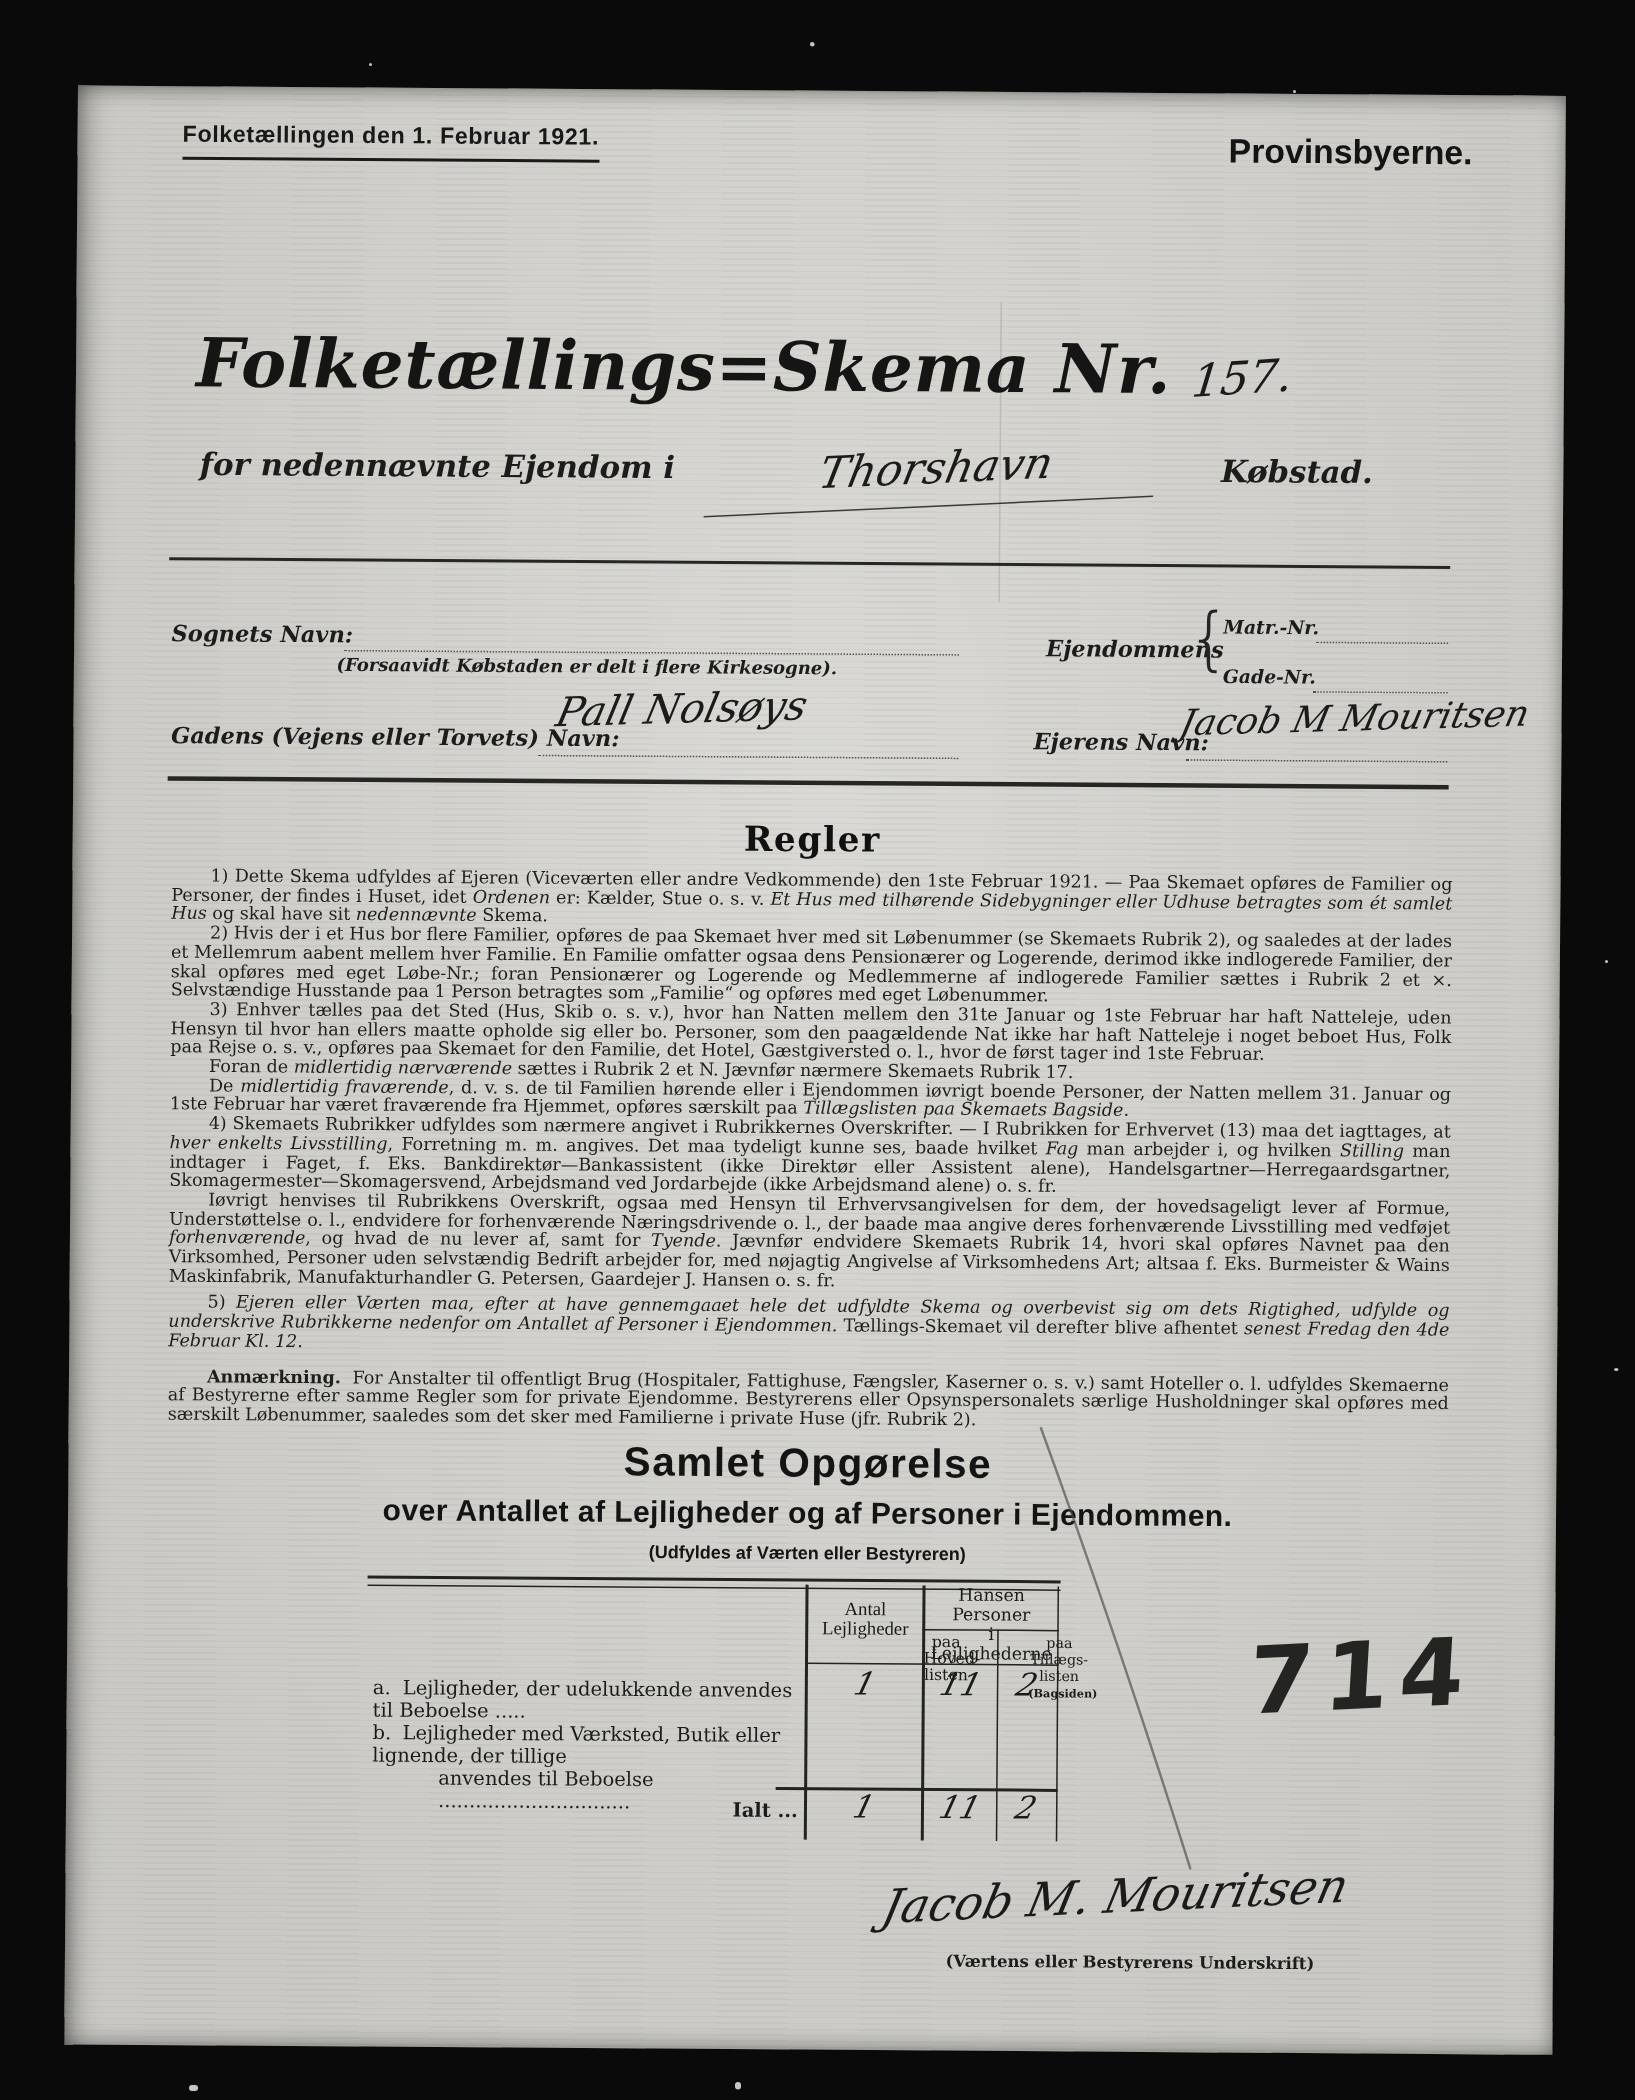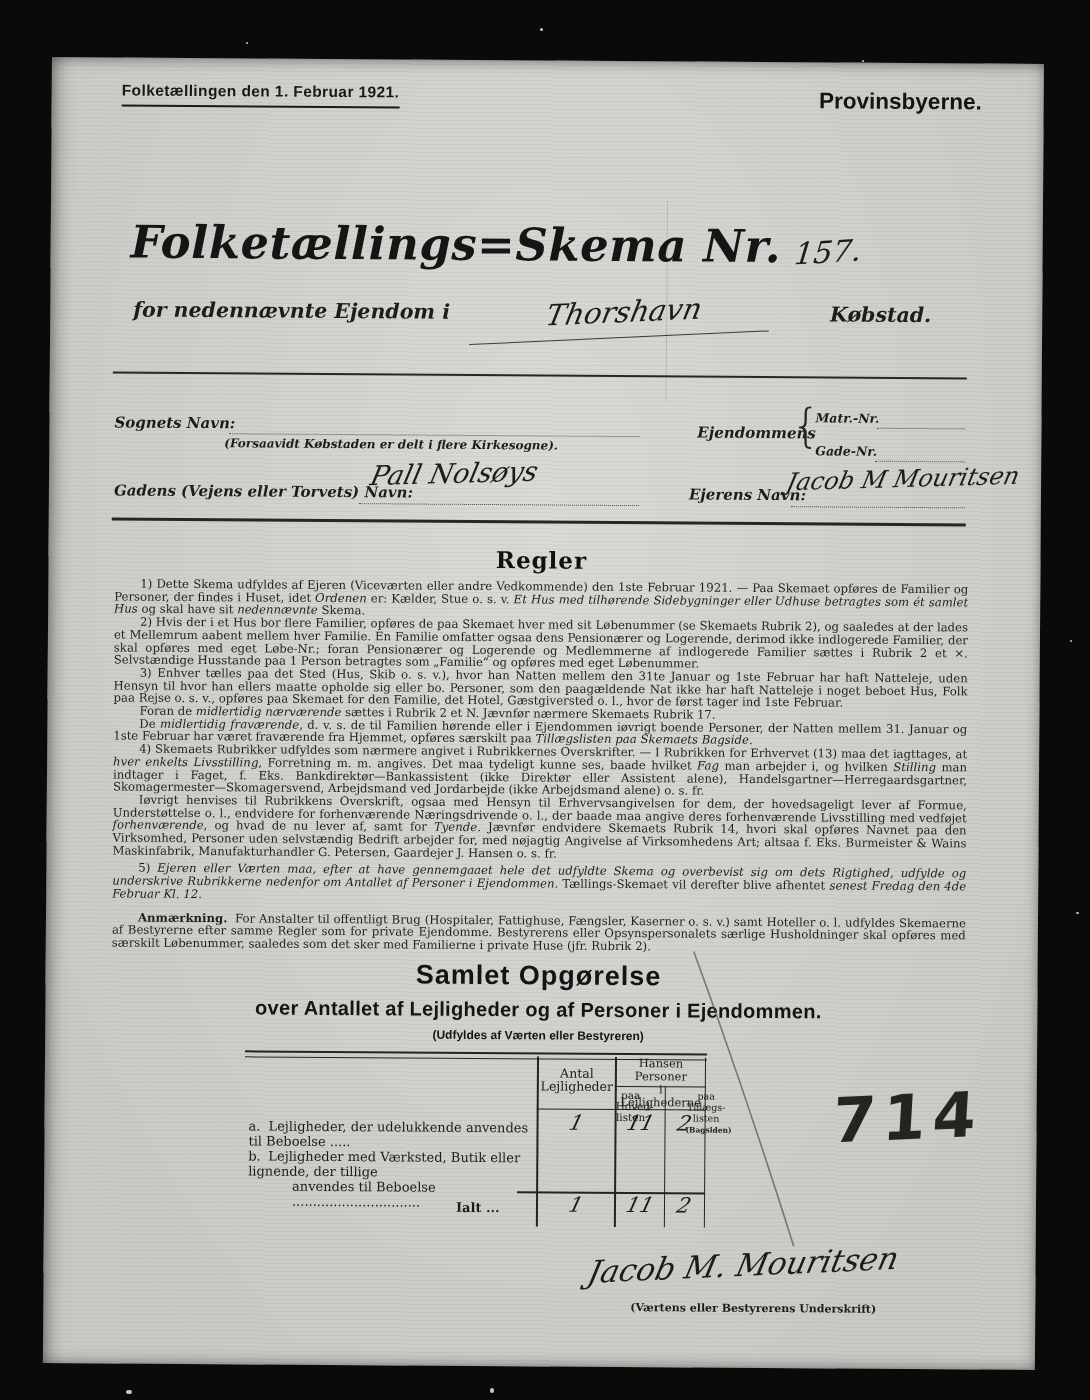--- a/index.html
+++ b/index.html
@@ -47,21 +47,21 @@
   }
   .hand{font-family:"DejaVu Serif",serif;font-style:italic;color:#1b1b1b;}
   .title-num{display:inline-block;font-size:30px;margin-left:14px;transform:rotate(-4deg) skewX(-10deg);}
 
   .subtitle-row{left:83px;top:240px;width:830px;font-weight:bold;font-style:italic;font-size:20.5px;}
   .sub-place{
     position:absolute;left:340px;top:-6px;width:300px;text-align:center;
     font-size:29px;font-weight:normal;transform:rotate(-3deg) skewX(-14deg);
     border-bottom:1.5px solid #3a3a38;padding-bottom:8px;
   }
-  .sub-kobstad{position:absolute;right:32px;top:0;}
+  .sub-kobstad{position:absolute;right:48px;top:0;}
 
   .rule-line{background:#262624;height:2px;}
   #hr1{left:63px;top:314px;width:854px;}
   #hr2{left:63px;top:460px;width:854px;height:3px;}
 
   
   .field-label{font-weight:bold;font-style:italic;font-size:15px;white-space:nowrap;}
   .field-note{font-weight:bold;font-style:italic;font-size:12px;white-space:nowrap;}
   .dotline{border-bottom:1.5px dotted #55534e;height:1px;}
   .brace{font-family:"DejaVu Sans",sans-serif;font-size:46px;font-weight:200;color:#242424;}
@@ -192,21 +192,21 @@
   <div class="abs" id="ctable">
     <div class="line t-top"></div>
     <div class="line v1"></div>
     <div class="line v2"></div>
     <div class="line v3"></div>
     <div class="line v4"></div>
     <div class="line h-group"></div>
     <div class="line h-head"></div>
     <div class="line h-ialt"></div>
 
-    <div class="th" style="left:294px;top:14px;width:76px;">
+    <div class="th" style="left:294px;top:14px;width:76px;font-family:Liberation Serif, serif;">
       <div>Antal</div>
       <div>Lejligheder</div>
     </div>
     <div class="th" style="left:372px;top:4px;width:88px;font-size:11.5px;">
       <div>Hansen Personer</div>
       <div>i Lejlighederne</div>
     </div>
     <div class="th th-small" style="left:371px;top:37px;width:30px;">
       <div>paa Hoved-</div>
       <div>listen</div>
@@ -221,21 +221,21 @@
     </div>
     <div class="hand tval" style="left:294px;top:58px;width:76px;">1</div>
     <div class="hand tval" style="left:372px;top:58px;width:48px;">11</div>
     <div class="hand tval" style="left:420px;top:58px;width:40px;">2</div>
 
     <div class="rowlab" style="left:4px;top:98px;width:288px;">
       <span class="rowkey">b.</span><span>Lejligheder med Værksted, Butik eller lignende, der tillige</span>
       <div style="margin-left:44px;">anvendes til Beboelse ...............................</div>
     </div>
 
-    <div class="rowlab" style="left:212px;top:148px;width:76px;text-align:left;font-weight:bold;">Ialt ...</div>
+    <div class="rowlab" style="left:212px;top:148px;width:76px;text-align:right;font-weight:bold;">Ialt ...</div>
     <div class="hand tval" style="left:294px;top:140px;width:76px;">1</div>
     <div class="hand tval" style="left:372px;top:140px;width:48px;">11</div>
     <div class="hand tval" style="left:420px;top:140px;width:40px;">2</div>
   </div>
 
   <div class="abs" id="margin-note">714</div>
 
   <div class="abs hand" id="signature">Jacob M. Mouritsen</div>
   <div class="abs" id="sig-caption">(Værtens eller Bestyrerens Underskrift)</div>
 

